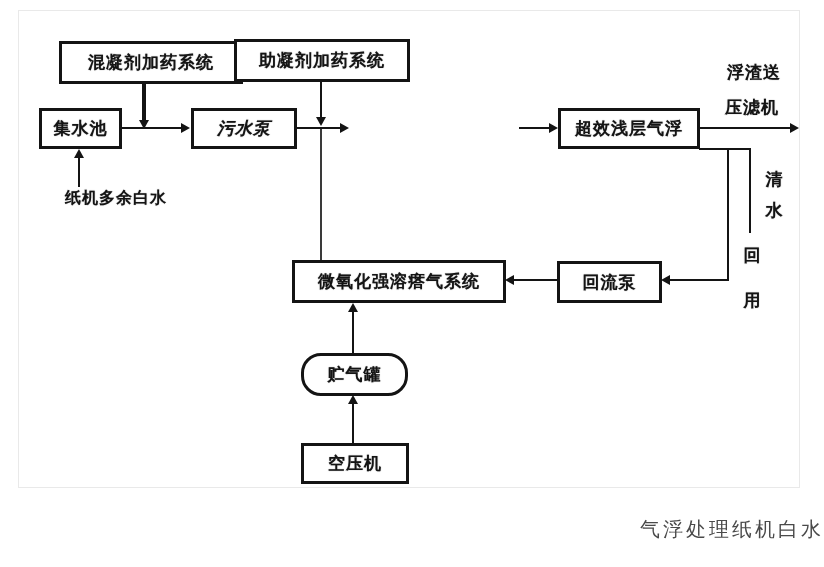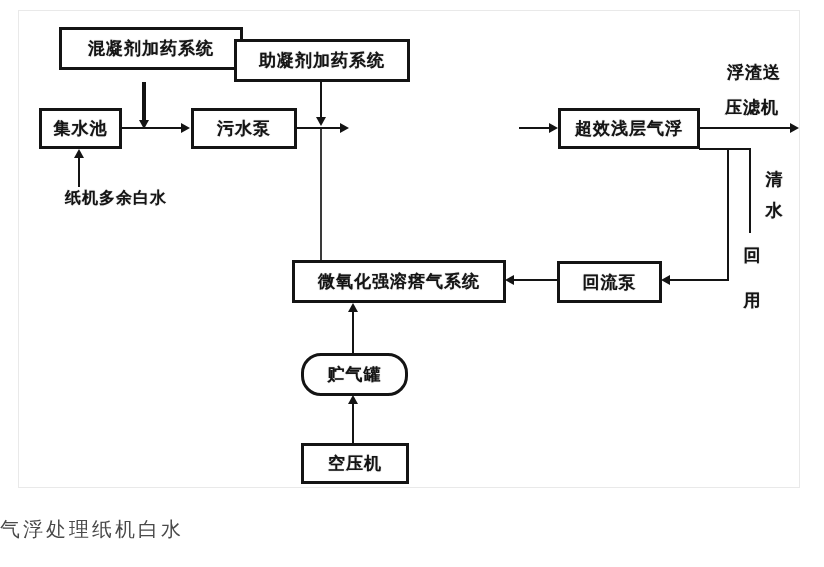--- a/index.html
+++ b/index.html
@@ -33,36 +33,36 @@
   .hline{position:absolute;height:2px;background:#141414;}
   .vline{position:absolute;width:2px;background:#141414;}
   .thick{width:4px;}
   .faint{background:#3a3a3a;}
   .ah{position:absolute;width:0;height:0;}
   .ah-right{border-top:5px solid transparent;border-bottom:5px solid transparent;border-left:9px solid #141414;}
   .ah-left{border-top:5px solid transparent;border-bottom:5px solid transparent;border-right:9px solid #141414;}
   .ah-up{border-left:5px solid transparent;border-right:5px solid transparent;border-bottom:9px solid #141414;}
   .ah-down{border-left:5px solid transparent;border-right:5px solid transparent;border-top:9px solid #141414;}
   .caption{
-    position:absolute;left:0;top:516px;width:824px;text-align:left;
+    position:absolute;left:0;top:516px;width:824px;text-align:right;
     font-size:20px;color:#4a4a4a;letter-spacing:3px;font-weight:normal;
   }
 </style>
 </head>
 <body>
 
 <div class="frame">
 
-  <div class="node" style="left:40px;top:16px;width:184px;height:43px;">混凝剂加药系统</div>
+  <div class="node" style="left:40px;top:30px;width:184px;height:43px;">混凝剂加药系统</div>
 
   <div class="node" style="left:215px;top:28px;width:176px;height:43px;">助凝剂加药系统</div>
 
   <div class="node" style="left:20px;top:97px;width:83px;height:41px;">集水池</div>
 
-  <div class="node" style="left:172px;top:97px;width:106px;height:41px;">污水泵</div>
+  <div class="node" style="left:172px;top:97px;width:106px;height:41px;font-style:italic;">污水泵</div>
 
 
   <div class="node" style="left:539px;top:97px;width:142px;height:41px;">超效浅层气浮</div>
 
   <div class="node" style="left:273px;top:249px;width:214px;height:43px;">微氧化强溶瘩气系统</div>
 
   <div class="node" style="left:538px;top:250px;width:105px;height:42px;">回流泵</div>
 
   <div class="node" style="left:282px;top:342px;width:107px;height:43px;border-radius:20px;">贮气罐</div>
 

